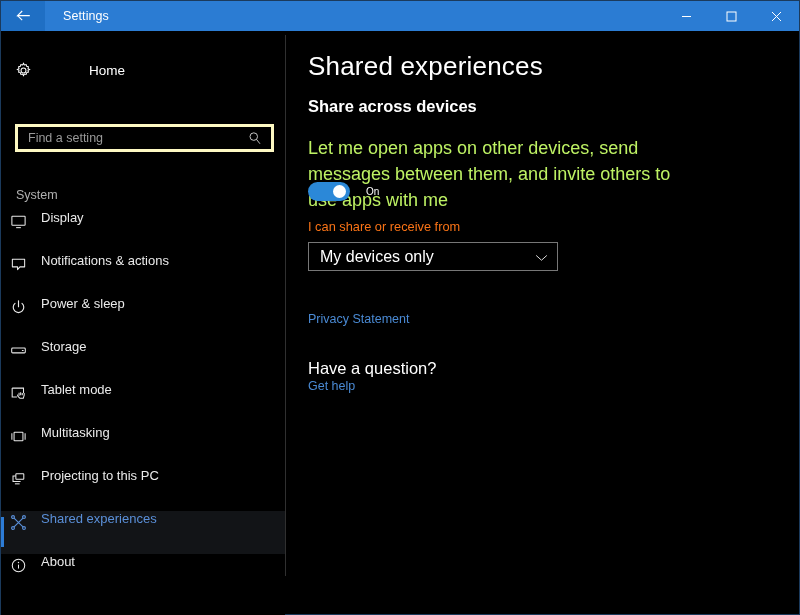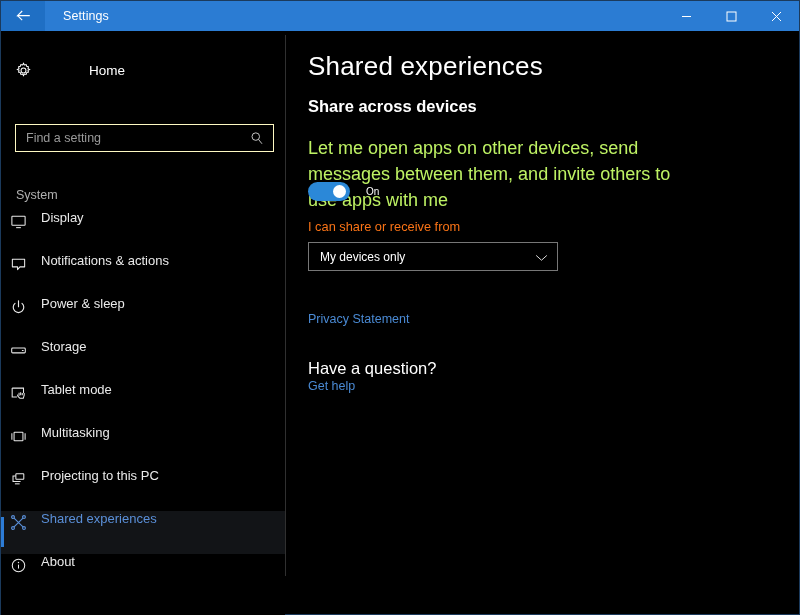--- a/index.html
+++ b/index.html
@@ -70,21 +70,21 @@
   }
   .home-icon { width: 22px; display: flex; align-items: center; }
   .home-label {
     margin-left: 12px;
     color: #ffffff; font-size: 13.5px;
   }
 
   .search-wrap {
     position: absolute; left: 14px; top: 93px;
     width: 259px; height: 28px;
-    border: 1px solid #fef9c3;
+    border: 3px solid #fef9c3;
     background: #000000;
     display: flex; align-items: center;
     cursor: text;
   }
   .search-input {
     flex: 1 1 auto;
     background: transparent; border: none; outline: none;
     color: #d4d4d4;
     font-family: "Liberation Sans", sans-serif;
     font-size: 12.5px;
@@ -178,21 +178,21 @@
   .dropdown {
     position: absolute; left: 22px; top: 211px;
     width: 250px; height: 29px;
     border: 1px solid #777777;
     background: #000000;
     display: flex; align-items: center;
     justify-content: space-between;
     padding: 0 9px 0 11px;
     cursor: pointer;
   }
-  .dropdown-value { color: #ffffff; font-size: 12px; }
+  .dropdown-value { color: #ffffff; font-size: 16px; }
 
   .link {
     position: absolute; left: 22px;
     color: #4a8ad4; font-size: 12.5px;
     cursor: pointer; text-decoration: none;
   }
   .link-privacy { top: 281px; }
   .question-head {
     position: absolute; left: 22px; top: 328px;
     color: #ffffff; font-size: 16.5px; font-weight: 400;

